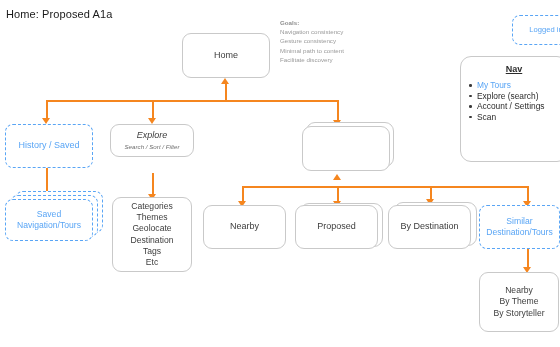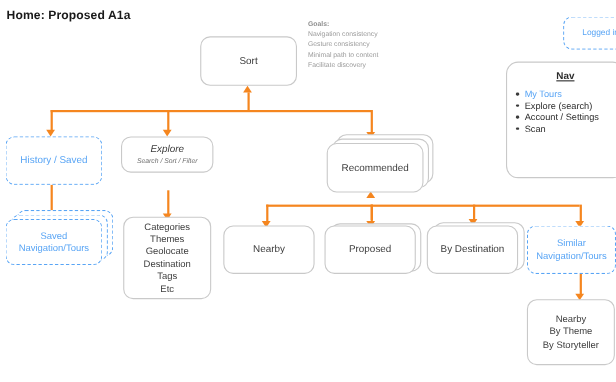--- a/index.html
+++ b/index.html
@@ -18,21 +18,21 @@
     background: #ffffff;
     overflow: hidden;
   }
 
   
   .page-title {
     position: absolute;
     left: 6px;
     top: 8px;
     font-size: 11px;
-    font-weight: bold;
+    font-weight: normal;
     color: #1a1a1a;
     letter-spacing: 0.1px;
     white-space: nowrap;
   }
 
   
   .goals {
     position: absolute;
     left: 280px;
     top: 18px;
@@ -211,21 +211,21 @@
   <div class="edge v" style="left:430px; top:186px; height:15px;"></div>
   <div class="arrow down" style="left:426px; top:199px;"></div>
 
   <div class="edge v" style="left:527px; top:186px; height:17px;"></div>
   <div class="arrow down" style="left:523px; top:201px;"></div>
 
   <div class="edge v" style="left:527px; top:248px; height:22px;"></div>
   <div class="arrow down" style="left:523px; top:267px;"></div>
 
   <div class="node" style="left:182px; top:33px; width:88px; height:45px;">
-    <div>Sort</div>
+    <div>Home</div>
   </div>
 
   <div class="node dashed" style="left:5px; top:124px; width:88px; height:44px;justify-content:center;">
     <div>History / Saved</div>
   </div>
 
   <div class="stack-layer dashed" style="left:15px; top:191px; width:88px; height:42px;"></div>
   <div class="stack-layer dashed" style="left:10px; top:195px; width:88px; height:42px;"></div>
   <div class="node dashed" style="left:5px; top:199px; width:88px; height:42px;">
     <div class="multi-line">Saved
@@ -241,41 +241,38 @@
     <div class="multi-line">Categories
 Themes
 Geolocate
 Destination
 Tags
 Etc</div>
   </div>
 
   <div class="stack-layer" style="left:306px; top:122px; width:88px; height:45px;"></div>
   <div class="stack-layer" style="left:302px; top:126px; width:88px; height:45px;"></div>
-  <div class="node" style="left:297px; top:130px; width:88px; height:45px;">
-    <div>Recommended</div>
-  </div>
 
   <div class="node" style="left:203px; top:205px; width:83px; height:44px;">
     <div>Nearby</div>
   </div>
 
   <div class="stack-layer" style="left:300px; top:203px; width:83px; height:44px;"></div>
   <div class="node" style="left:295px; top:205px; width:83px; height:44px;">
     <div>Proposed</div>
   </div>
 
   <div class="stack-layer" style="left:394px; top:202px; width:83px; height:44px;"></div>
   <div class="node" style="left:388px; top:205px; width:83px; height:44px;">
     <div>By Destination</div>
   </div>
 
   <div class="node dashed" style="left:479px; top:205px; width:81px; height:44px;">
     <div class="multi-line">Similar
-Navigation/Tours</div>
+Destination/Tours</div>
   </div>
 
   <div class="node" style="left:479px; top:272px; width:80px; height:60px;">
     <div class="multi-line">Nearby
 By Theme
 By Storyteller</div>
   </div>
 
 
   <div class="node dashed" style="left:512px; top:15px; width:68px; height:30px; font-size:7.6px;">

